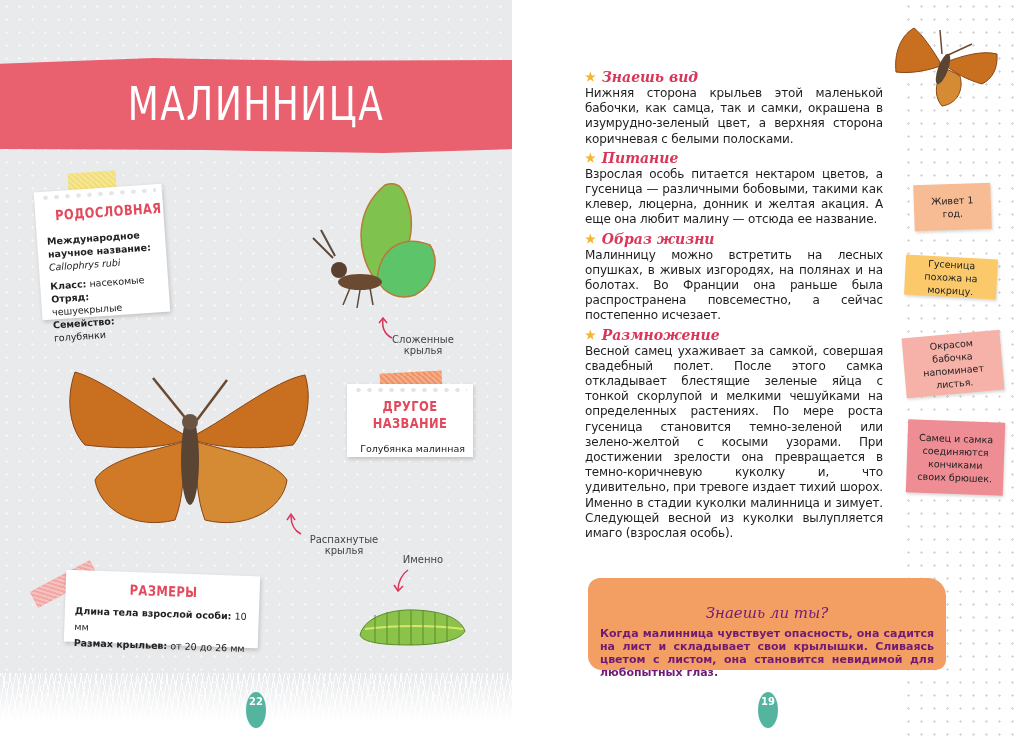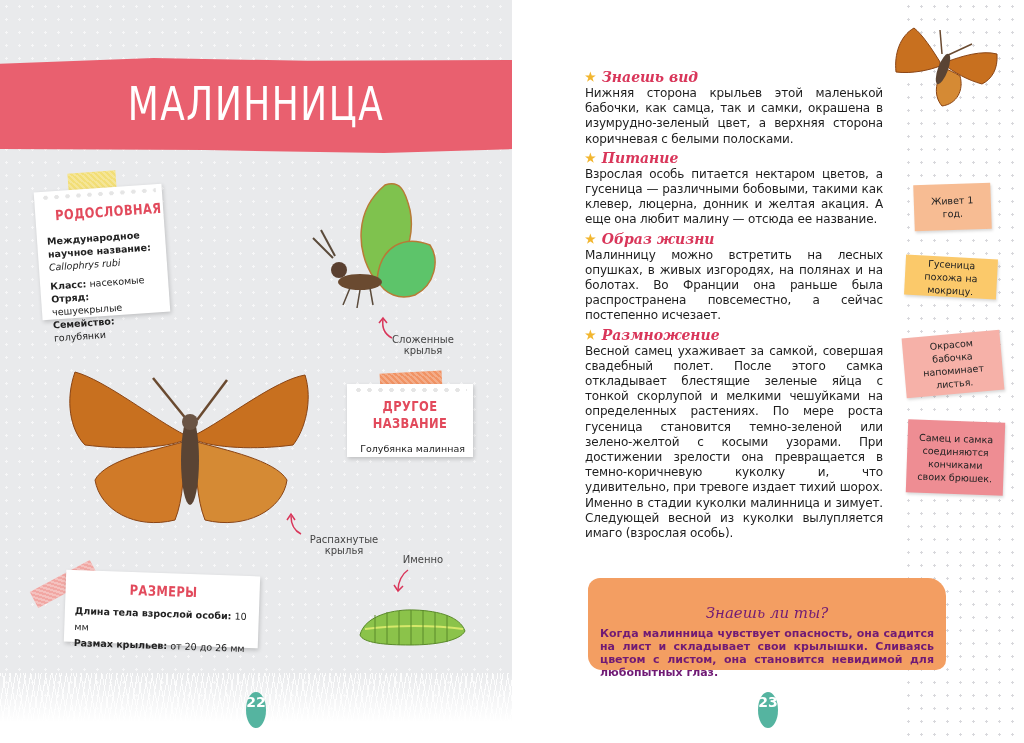--- a/index.html
+++ b/index.html
@@ -73,21 +73,21 @@
   .sizes .note-heading { margin-bottom: 6px; }
   .sizes .note-text { line-height: 16px; }
 
   .caption {
     position: absolute; font-size: 10px; line-height: 11px; color: #444; text-align: center;
   }
   .arrow { position: absolute; }
 
   .page-num {
     position: absolute; width: 20px; height: 36px; border-radius: 50%;
-    background: #55b4a0; color: #fff; font-size: 14px; line-height: 20px; text-align: center;
+    background: #55b4a0; color: #fff; font-size: 10px; line-height: 20px; text-align: center;
     font-weight: bold;
   }
 
   .grass {
     position: absolute; left: 0; bottom: 0; width: 512px; height: 70px;
     background:
       repeating-linear-gradient(100deg, rgba(255,255,255,0.9) 0 1px, transparent 1px 5px),
       repeating-linear-gradient(80deg, rgba(255,255,255,0.8) 0 1px, transparent 1px 7px),
       linear-gradient(to bottom, rgba(255,255,255,0) 0%, #fff 70%);
   }
@@ -272,14 +272,14 @@
   <div class="know-box">
     <div class="know-title">Знаешь ли ты?</div>
     <div class="know-text">Когда малинница чувствует опасность, она садится на лист и складывает свои крылышки. Сливаясь цветом с листом, она становится невидимой для любопытных глаз.</div>
   </div>
 
   <div class="sticky s1">Живет 1 год.</div>
   <div class="sticky s2">Гусеница похожа на мокрицу.</div>
   <div class="sticky s3">Окрасом бабочка напоминает листья.</div>
   <div class="sticky s4">Самец и самка соединяются кончиками своих брюшек.</div>
 
-  <div class="page-num" style="left:246px; top:692px;">23</div>
+  <div class="page-num" style="left:246px; top:692px;">19</div>
 </div>
 
 </body></html>

